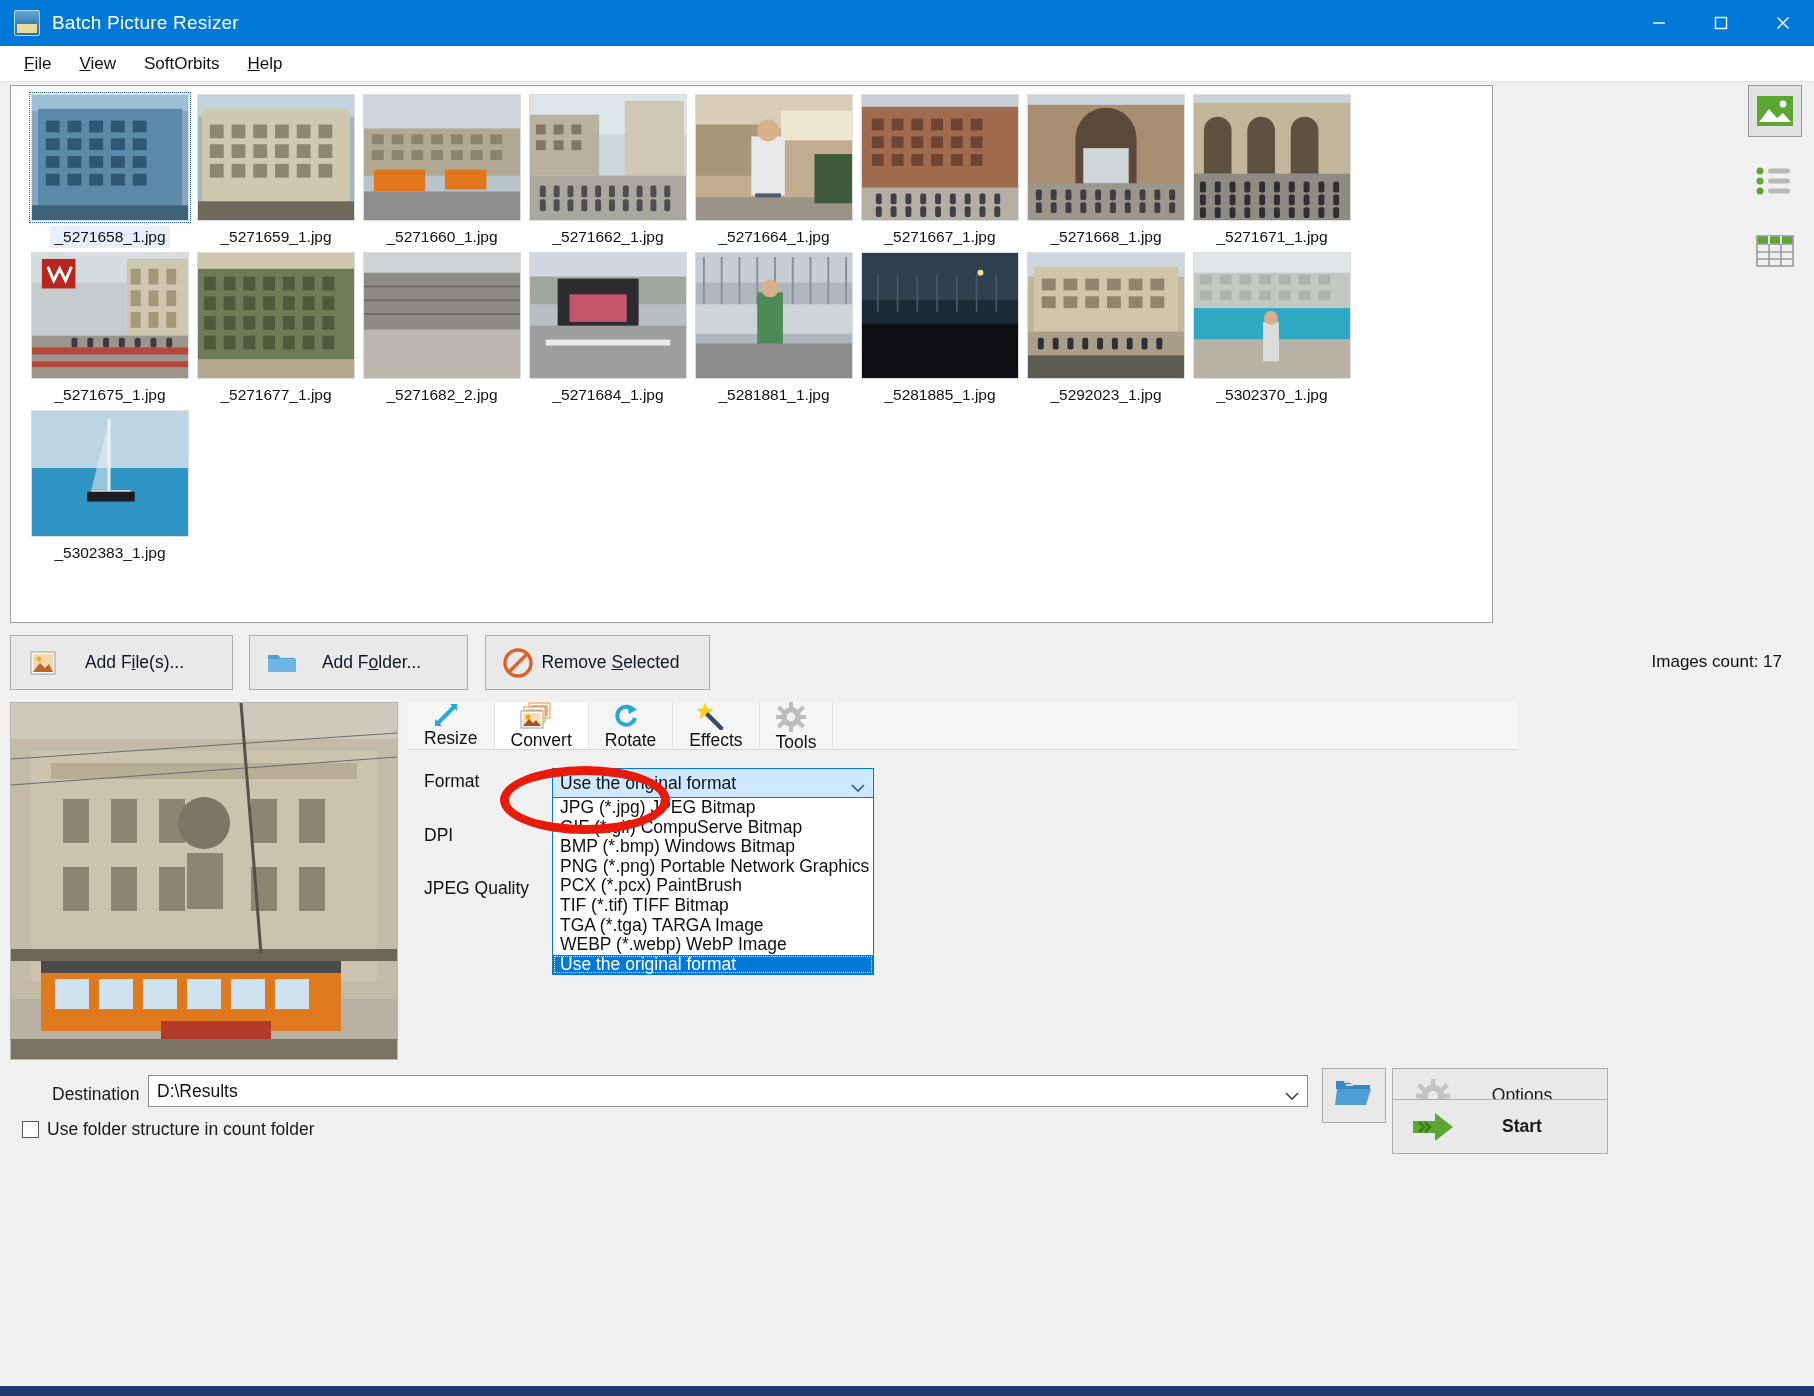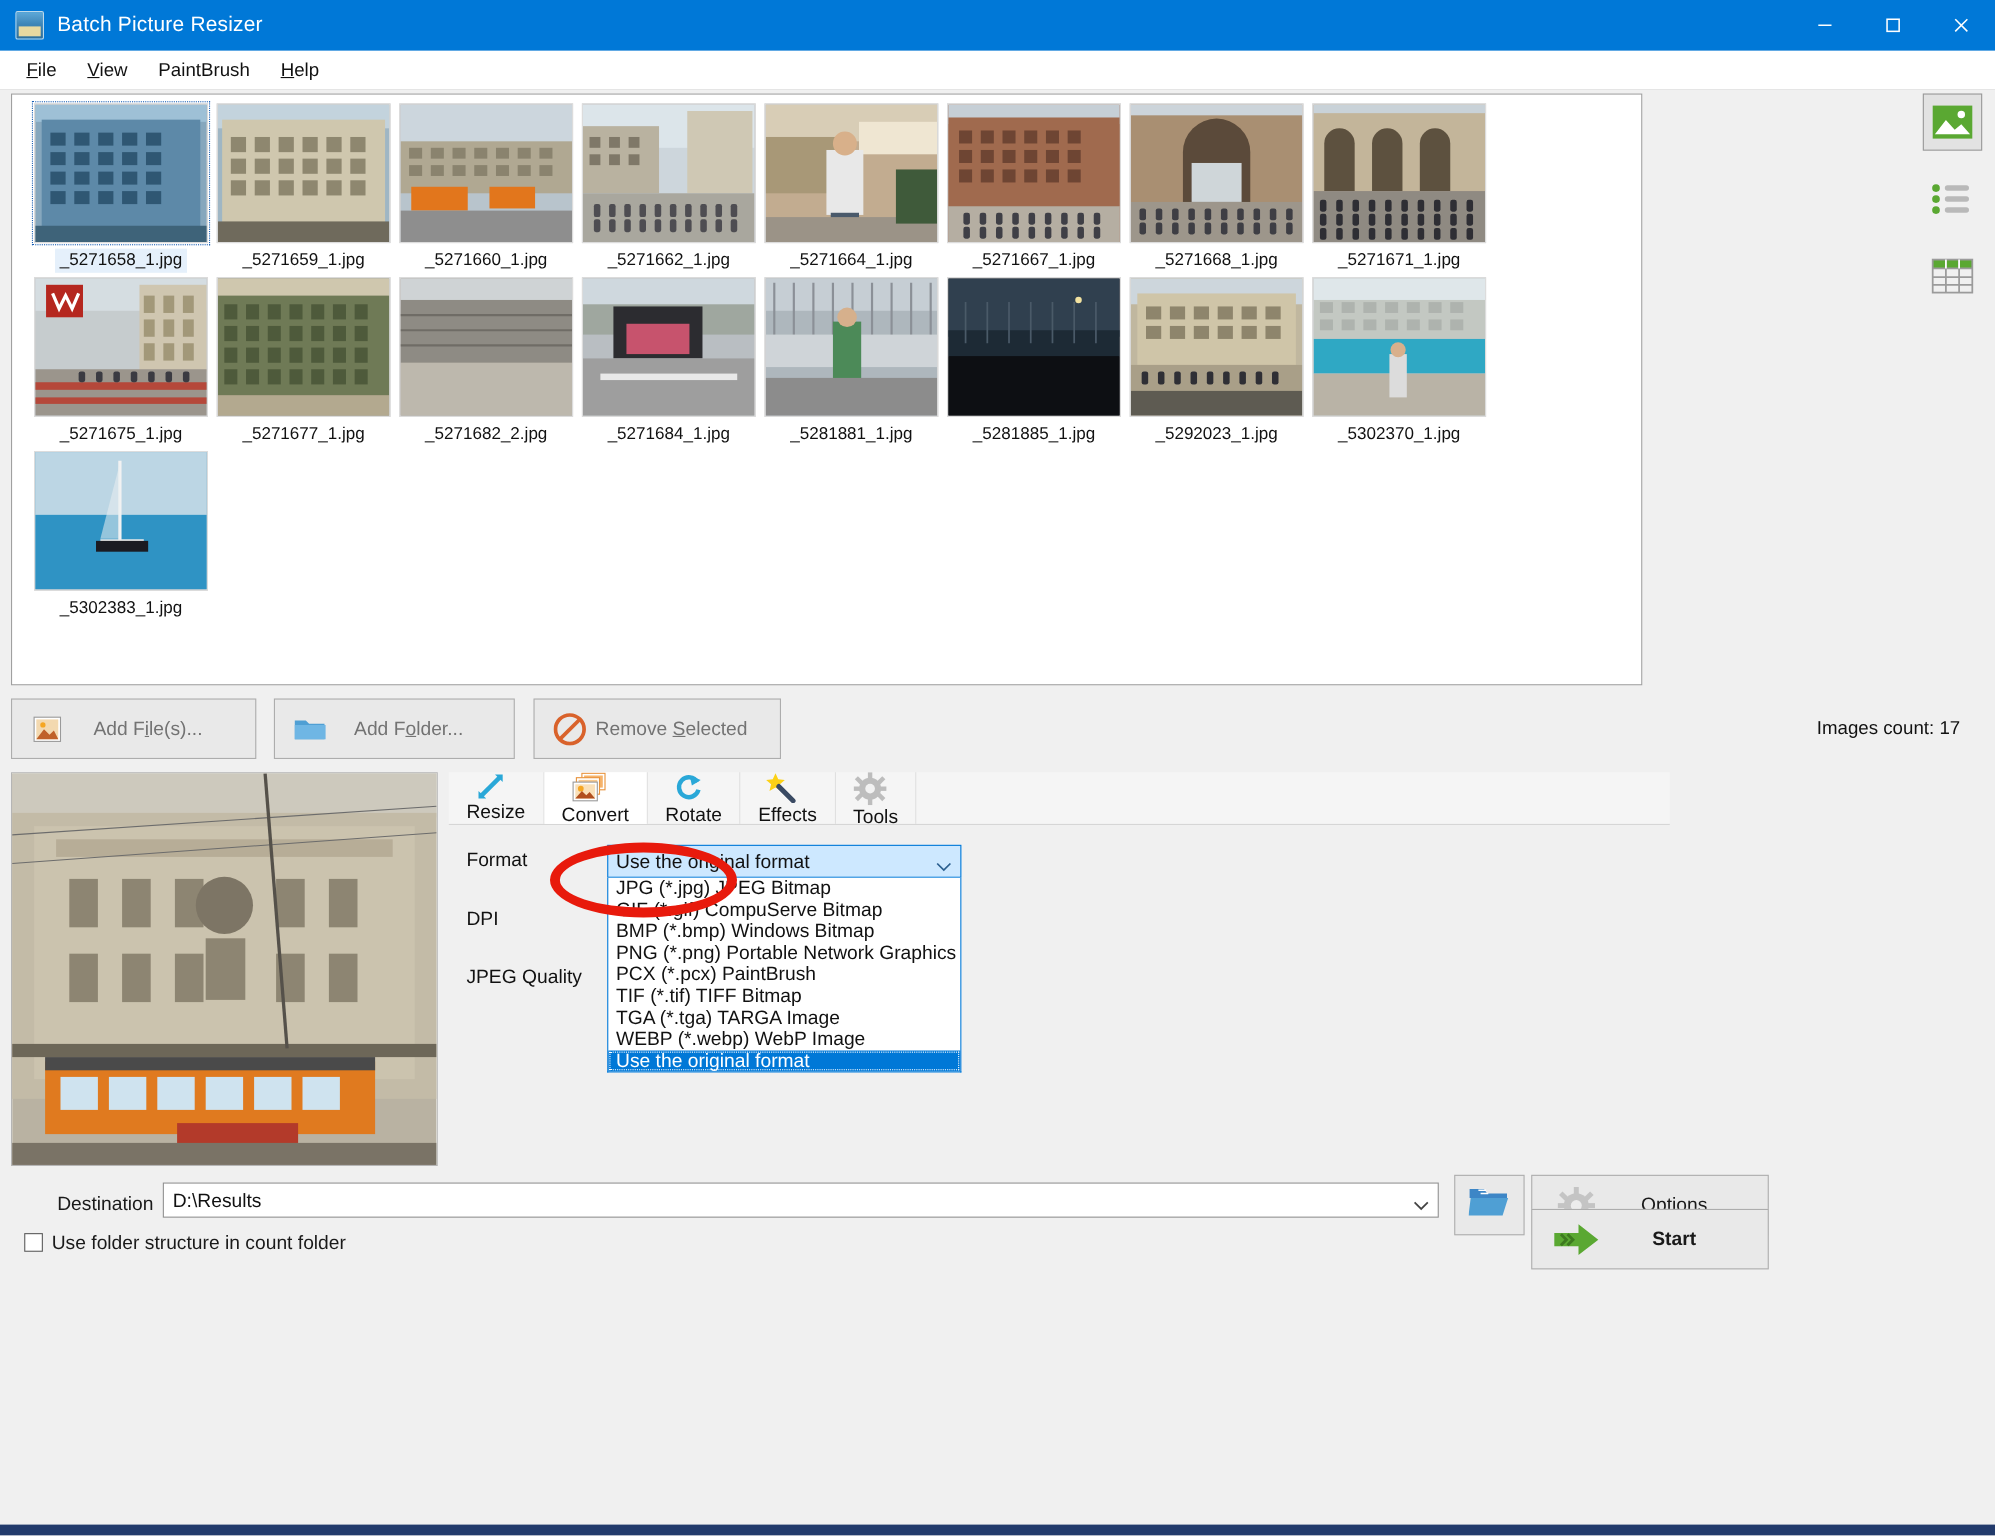--- a/index.html
+++ b/index.html
@@ -73,21 +73,21 @@
   .view-btn {
     width:54px; height:52px; margin:0 auto 18px auto; display:flex;
     align-items:center; justify-content:center;
   }
   .view-btn.active { background:#e2e2e2; border:1px solid #9a9a9a; }
 
   
   .file-toolbar { position:absolute; left:10px; top:553px; width:1790px; height:58px; }
   .tbtn {
     position:absolute; height:55px; background:#e9e9e9; border:1px solid #adadad;
-    display:flex; align-items:center; font-size:17.5px; color:#737373;
+    display:flex; align-items:center; font-size:17.5px; color:#0f172a;
   }
   .tbtn .ico { width:40px; margin-left:12px; display:flex; align-items:center; justify-content:center;}
   .tbtn .lbl { flex:1; text-align:center; padding-right:26px; }
   .images-count { position:absolute; right:18px; top:17px; font-size:17px; color:#111; }
 
   
   .preview {
     position:absolute; left:10px; top:620px; width:388px; height:358px;
     background:#fff; border:1px solid #b5b5b5; overflow:hidden;
   }
@@ -181,21 +181,21 @@
           <line x1="3.5" y1="3.5" x2="14.5" y2="14.5" stroke="#fff" stroke-width="1.4"></line>
           <line x1="14.5" y1="3.5" x2="3.5" y2="14.5" stroke="#fff" stroke-width="1.4"></line>
         </svg>
     </div>
   </div>
 </div>
 
 <div class="menubar">
   <div class="menu-item"><u>F</u>ile</div>
   <div class="menu-item"><u>V</u>iew</div>
-  <div class="menu-item">PaintBrush</div>
+  <div class="menu-item">SoftOrbits</div>
   <div class="menu-item"><u>H</u>elp</div>
 </div>
 
 <div class="workspace">
 
   <div class="thumb-panel">
     <div class="thumb-grid" id="thumb-grid">
         <div class="thumb-cell selected">
           <div class="thumb-img">
        <svg class="scene" viewBox="0 0 158 127" preserveAspectRatio="none">

